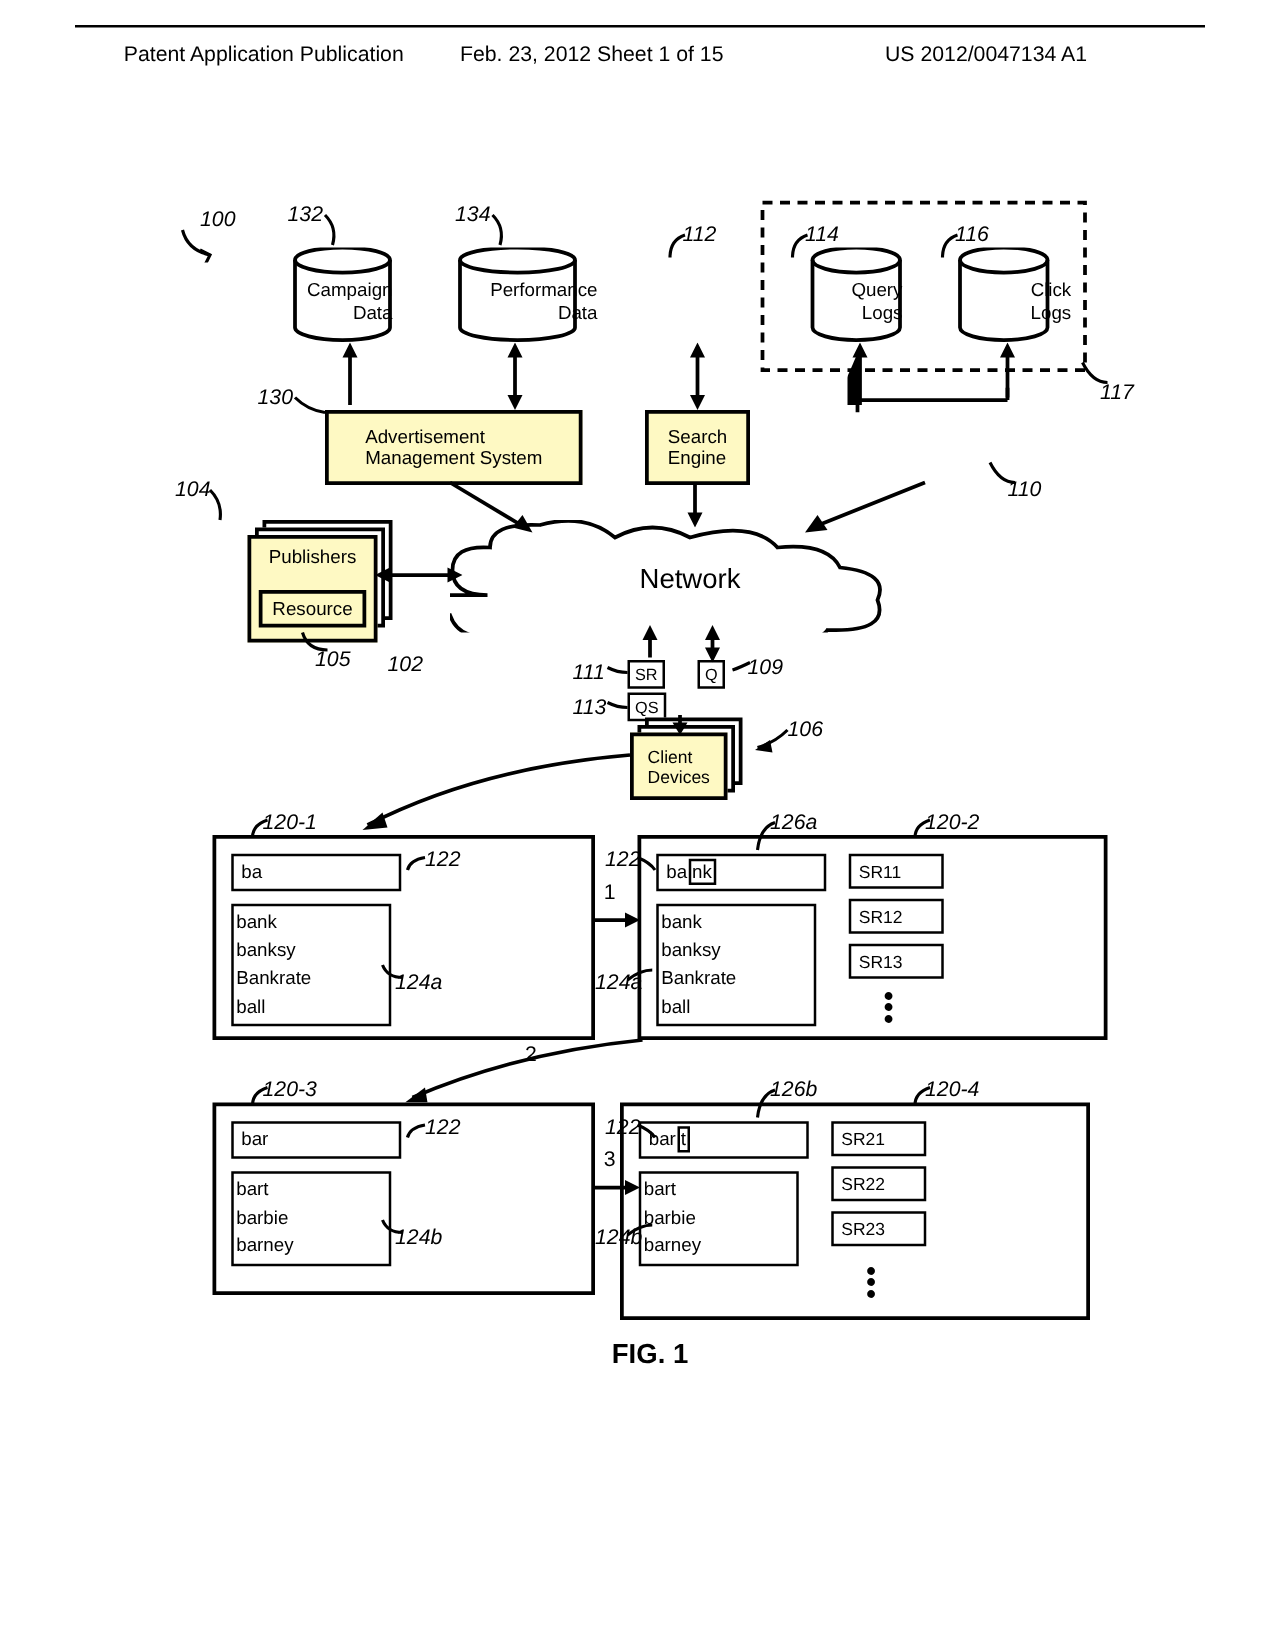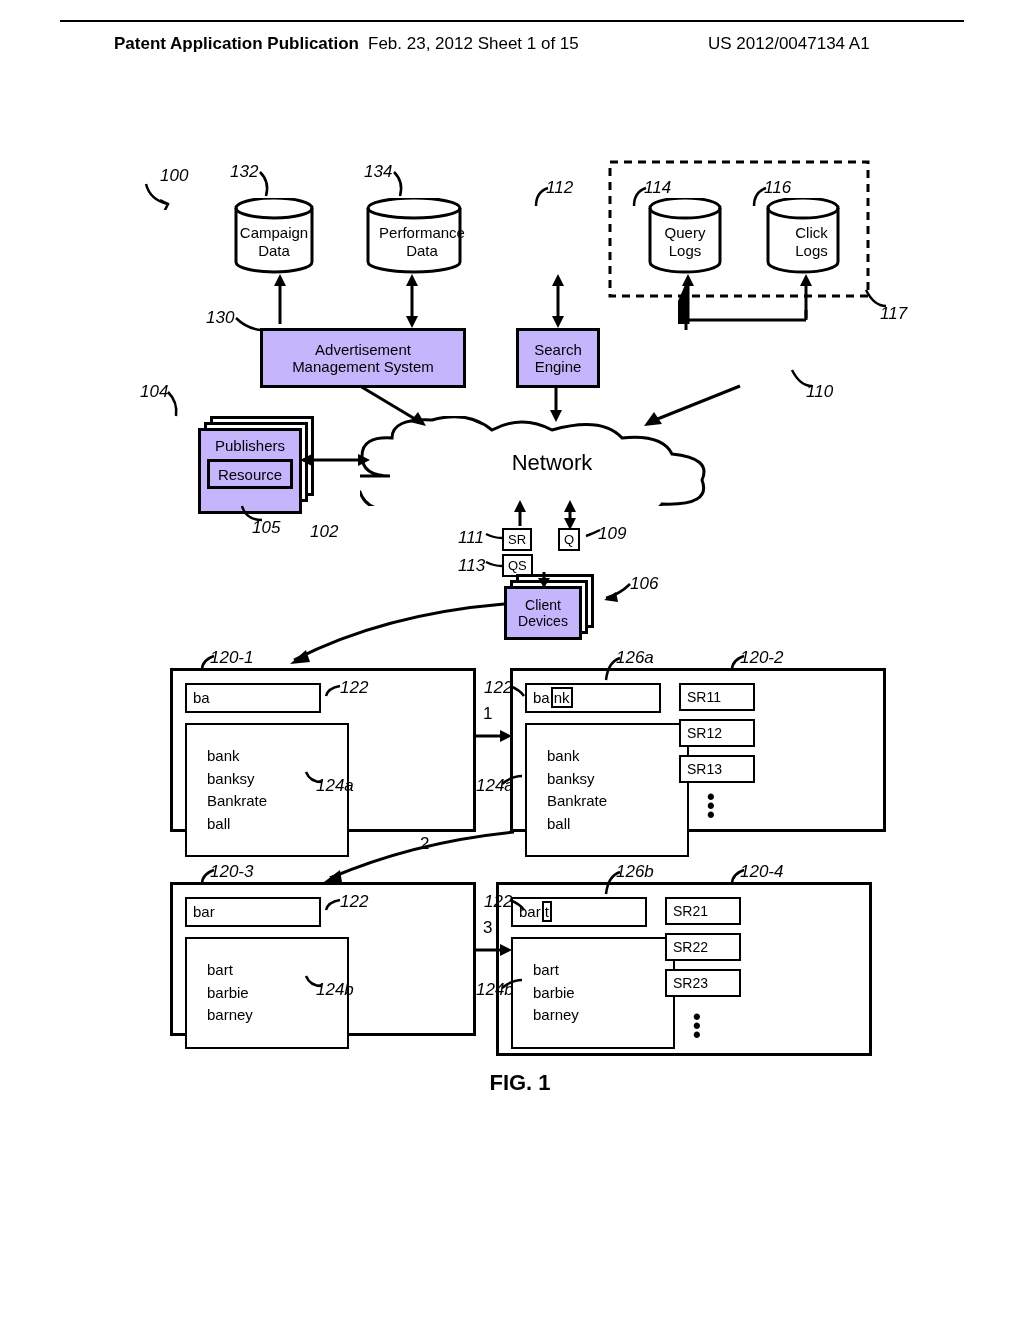--- a/index.html
+++ b/index.html
@@ -1,42 +1,42 @@
 <!DOCTYPE html>
 <html><head>
 <meta charset="utf-8">
 <style>
 body{margin:0;font-family:Arial,Helvetica,sans-serif;background:#fff;color:#000}
 .page{width:1024px;height:1320px;position:relative}
 .header{position:absolute;top:34px;left:0;width:100%;font-size:17px}
-.header-left{position:absolute;left:114px;font-weight:bold}
+.header-left{position:absolute;left:99px;font-weight:normal}
 .header-center{position:absolute;left:368px}
 .header-right{position:absolute;left:708px}
 .hr{position:absolute;top:20px;left:60px;width:904px;height:2px;background:#000}
 .figure{position:absolute;top:160px;left:140px;width:760px;height:1010px}
 .cyl{position:absolute;width:80px;text-align:center;font-size:15px}
 .cyl svg{display:block;margin:0 auto}
-.cyl .ctxt{position:absolute;top:26px;left:0;width:80px;text-align:center;line-height:1.2}
-.box{position:absolute;border:3px solid #000;text-align:center;font-size:15px;display:flex;align-items:center;justify-content:center;flex-direction:column;background:#c4b5fd}
+.cyl .ctxt{position:absolute;top:26px;left:0;width:80px;text-align:right;line-height:1.2}
+.box{position:absolute;border:3px solid #000;font-size:15px;display:flex;align-items:center;justify-content:center;flex-direction:column;background:#fef9c3}
 .label{position:absolute;font-size:17px;font-style:italic}
 .arrow{position:absolute}
 .fig-title{position:absolute;font-size:22px;font-weight:bold;left:50%;transform:translateX(-50%)}
 
 
 .cloud{position:absolute;width:360px;height:90px}
 .cloud svg{width:100%;height:100%}
 .cloud-txt{position:absolute;top:34px;left:12px;width:100%;text-align:center;font-size:22px}
 
 
 .smallbox{position:absolute;border:2px solid #000;font-size:13px;text-align:center;padding:2px 4px;background:#fff}
 
 
 .bp{position:absolute;border:3px solid #000;background:#fff}
 .bpinput{position:absolute;border:2px solid #000;font-size:15px;padding:4px 6px;left:12px;width:120px;height:18px;background:#fff}
-.bplist{position:absolute;border:2px solid #000;font-size:15px;left:12px;width:120px;padding:20px;background:#fff;line-height:1.5}
+.bplist{position:absolute;border:2px solid #000;font-size:15px;left:12px;width:120px;padding:2px;background:#fff;line-height:1.5}
 .srbox{position:absolute;border:2px solid #000;font-size:14px;padding:4px 6px;width:60px;text-align:left;background:#fff}
 .selbox{border:2px solid #000;padding:0 1px;margin-left:1px}
 .dots{position:absolute;font-size:22px;line-height:0.4;font-weight:bold;text-align:center}
 
 
 .hook{position:absolute}
 </style>
 </head>
 <body>
 
@@ -172,21 +172,21 @@
         <line x1="0" y1="10" x2="126" y2="10" stroke="#000" stroke-width="3"></line>
         <line x1="6" y1="10" x2="6" y2="20" stroke="#000" stroke-width="3"></line>
         <line x1="126" y1="10" x2="126" y2="0" stroke="#000" stroke-width="3"></line>
       </svg>
 
 <div style="position:absolute;left:58px;top:268px">
 <div style="position:absolute;left:12px;top:-12px;width:98px;height:74px;border:3px solid #000;background:#fff"></div>
 <div style="position:absolute;left:6px;top:-6px;width:98px;height:74px;border:3px solid #000;background:#fff"></div>
 <div class="box" style="left:0;top:0;width:98px;height:74px;justify-content:flex-start;padding-top:6px">
 <span>Publishers</span>
-<div class="box" style="position:relative;width:80px;height:24px;margin-top:5px">Resource</div>
+<div class="box" style="position:relative;width:80px;height:24px;margin-top:18px">Resource</div>
 </div>
 </div>
 <div class="label" style="left:112px;top:358px">105</div>
 <svg class="hook" style="left:100px;top:344px;width:26px;height:22px">
         <path d="M2,2 q4,14 20,14" fill="none" stroke="#000" stroke-width="2.5"></path>
       </svg>
 <div class="label" style="left:170px;top:362px">102</div>
 
 <div class="cloud" style="left:220px;top:256px">
 <svg viewBox="0 0 360 90">

